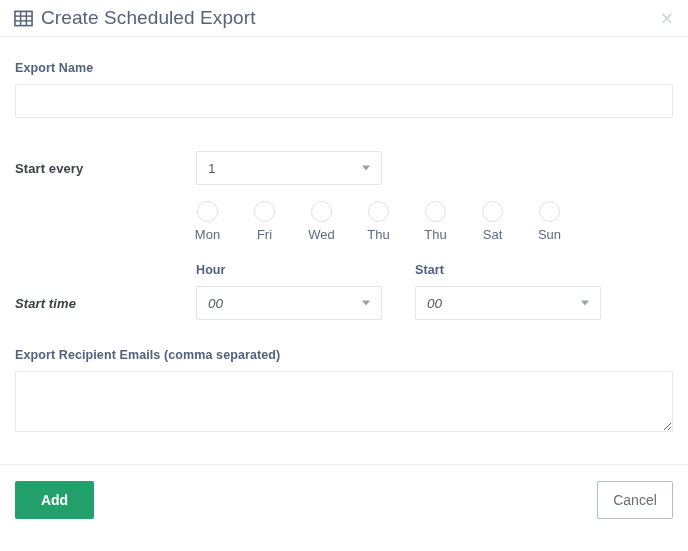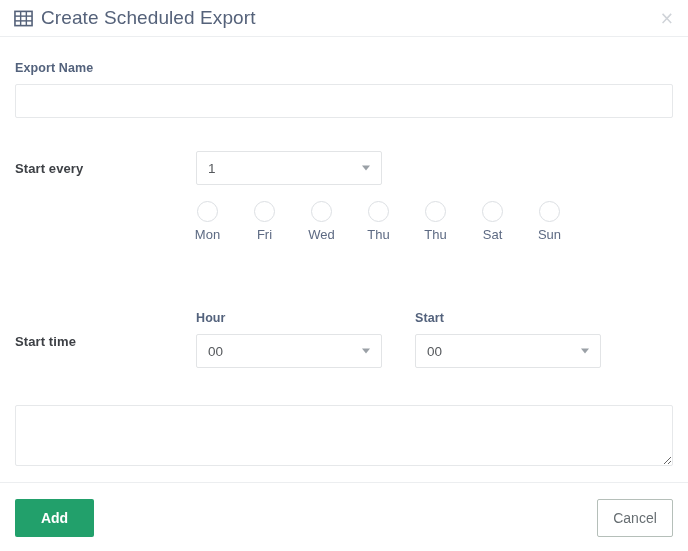--- a/index.html
+++ b/index.html
@@ -155,21 +155,21 @@
     font-family: "Liberation Sans", sans-serif;
     font-size: 13px;
     color: #3d4852;
     padding: 7px 10px;
     outline: none;
     resize: vertical;
   }
 
   
   .modal-footer {
-    margin-top: 12px;
+    margin-top: 28px;
     border-top: 1px solid #eceef0;
     padding: 16px 15px 0 15px;
     display: flex;
     align-items: center;
     justify-content: space-between;
     box-sizing: border-box;
   }
   .btn-add {
     background: #22a06b;
     color: #ffffff;
@@ -263,42 +263,43 @@
       </div>
       <div class="day-item">
         <span class="radio-circle"></span>
         <span class="day-label">Sun</span>
       </div>
     </div>
   </div>
 
   
   <div style="height:21px"></div>
-  <div style="display:flex;margin-top:48px;">
+  <div style="display:flex;">
     <div style="width:181px"></div>
     <div style="width:219px" class="field-label-blue">Hour</div>
     <div class="field-label-blue">Start</div>
   </div>
 
   <div style="height:9px"></div>
-  <div style="display:flex; ">
+  <div style="display:flex; align-items:center;font-style:italic;">
     <div style="width:181px" class="row-label-dark">Start time</div>
     <div class="select-box">
       <span class="select-value">00</span>
       <span class="select-arrow"></span>
     </div>
     <div style="width:33px"></div>
     <div class="select-box">
       <span class="select-value">00</span>
       <span class="select-arrow"></span>
     </div>
   </div>
 
   
   <div style="height:28px"></div>
+  <div class="field-label-blue">Export Recipient Emails (comma separated)</div>
   <div style="height:9px"></div>
   <textarea class="email-textarea" placeholder="" style=""></textarea>
 </div>
 
 <div class="modal-footer">
   <button class="btn-add">Add</button>
   <button class="btn-cancel">Cancel</button>
 </div>
 
 </body></html>

